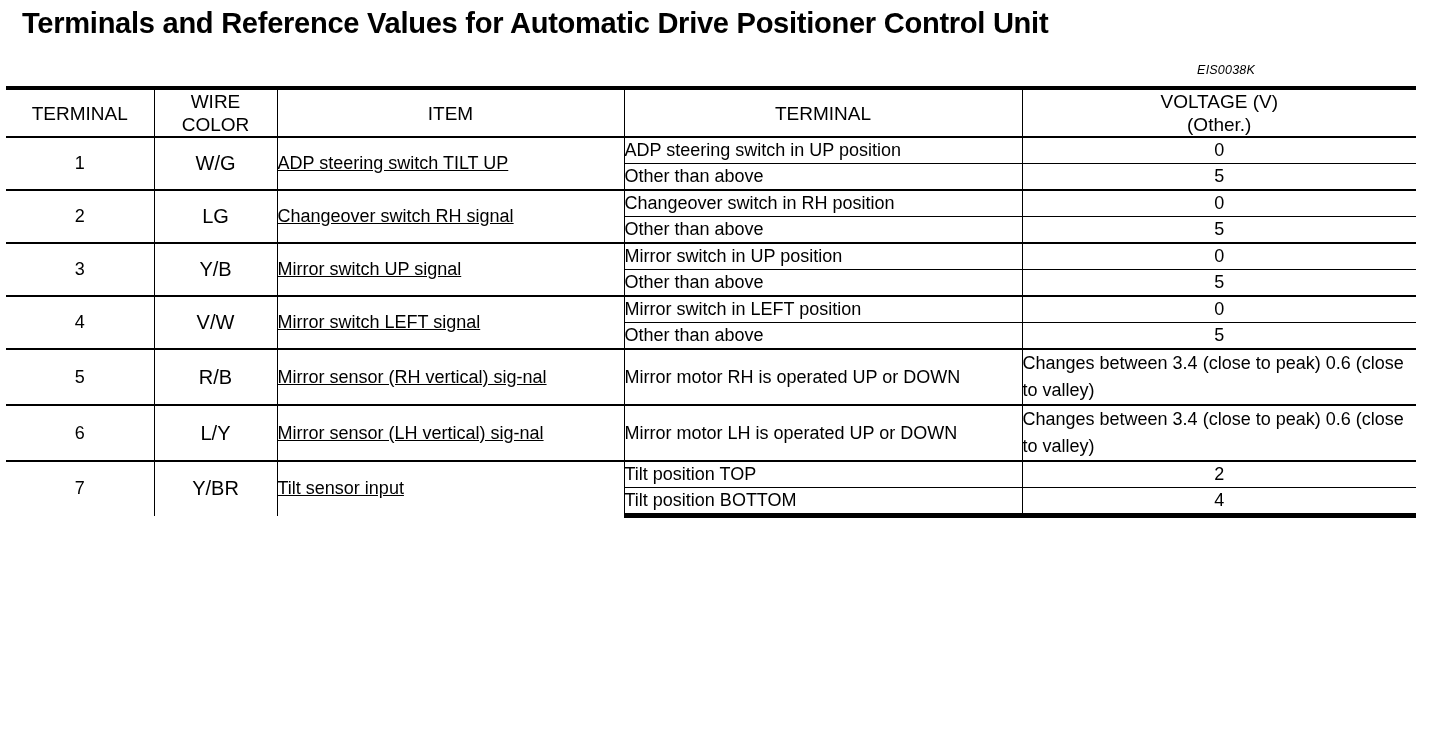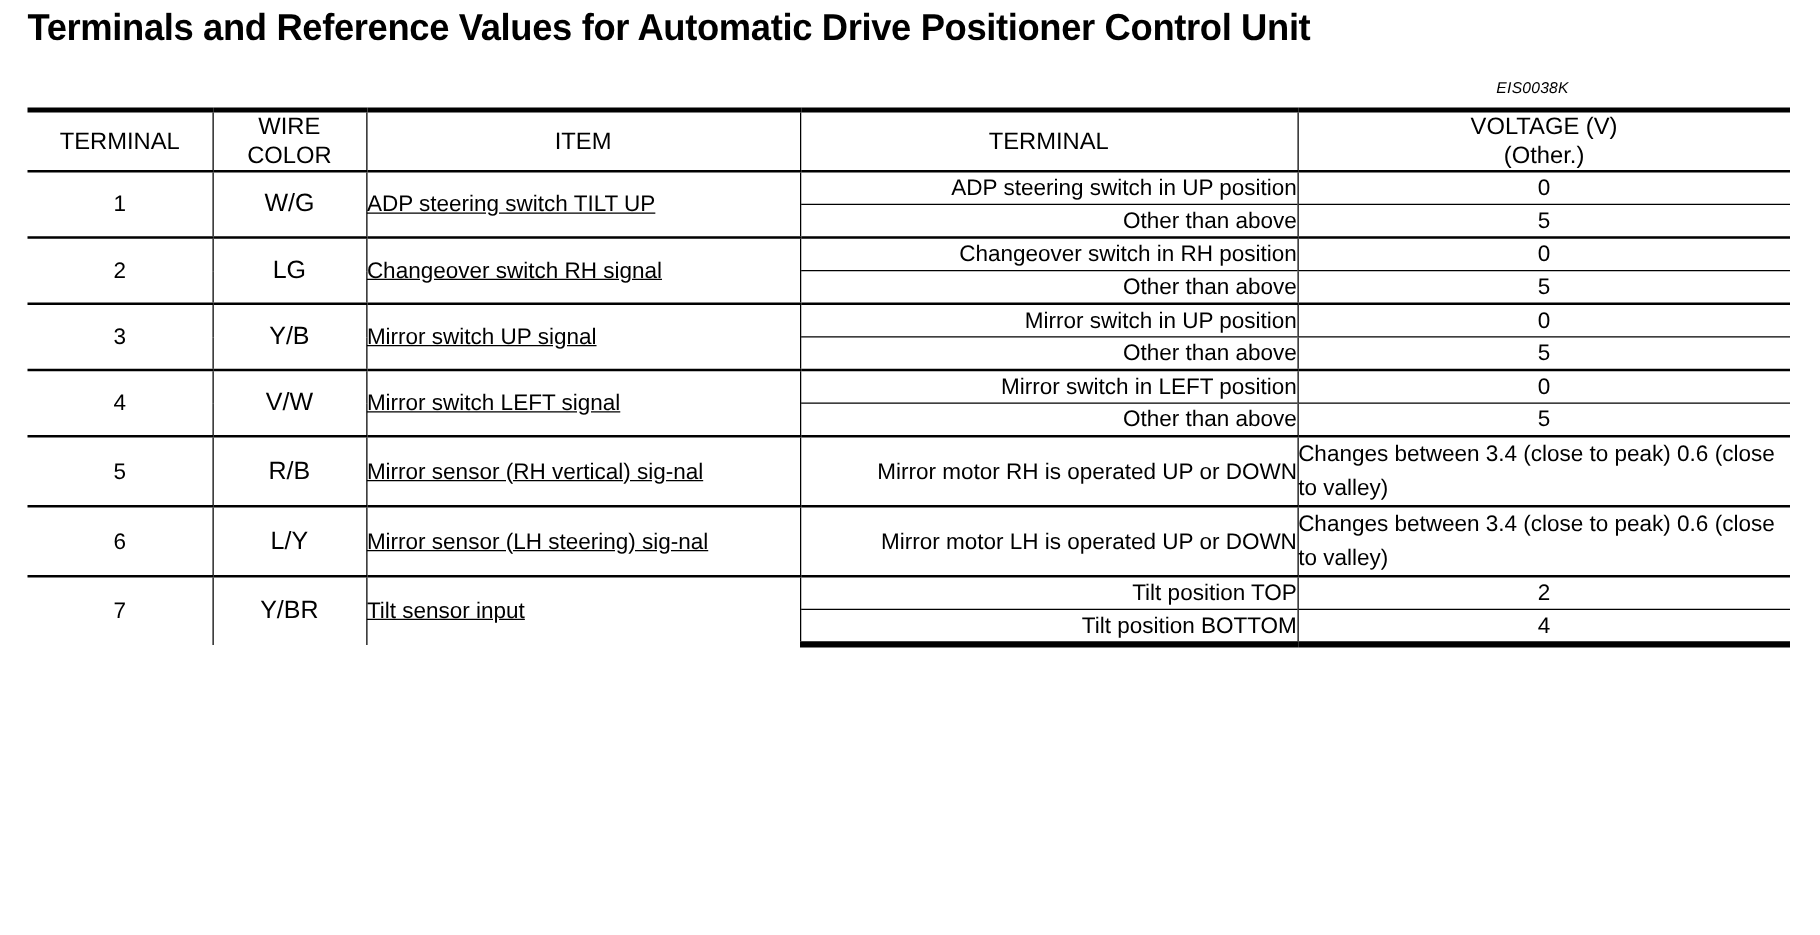--- a/index.html
+++ b/index.html
@@ -44,21 +44,21 @@
     font-style: italic;
     font-weight: normal;
     letter-spacing: 0.2px;
     white-space: nowrap;
     margin-top: 18px;
   }
 
   
   .table-wrap {
     position: absolute;
-    left: 22px;
+    left: 6px;
     top: 86px;
     width: 1410px;
   }
 
   table.spec {
     border-collapse: collapse;
     width: 1410px;
     table-layout: fixed;
     font-size: 17px;
   }
@@ -113,21 +113,21 @@
   }
 
   .cell-left {
     text-align: left;
     padding: 10px 12px 10px 14px;
     line-height: 25px;
     text-decoration: underline;
   }
 
   .cell-left-cond {
-    text-align: right;
+    text-align: left;
     padding: 9px 10px 9px 14px;
     line-height: 25px;
   }
 
   .cell-num {
     text-align: center;
     padding: 9px 6px;
     line-height: 25px;
   }
 
@@ -230,21 +230,21 @@
           <tr class="group-start">
             <td class="cell-center term-cell" rowspan="1">5</td>
             <td class="cell-center wire-cell" rowspan="1">R/B</td>
             <td class="cell-left item-cell" rowspan="1">Mirror sensor (RH vertical) sig-nal</td>
             <td class="cell-left-cond cond-cell">Mirror motor RH is operated UP or DOWN</td>
             <td class="cell-volt-text volt-cell">Changes between 3.4 (close to peak) 0.6 (close to valley)</td>
           </tr>
           <tr class="group-start">
             <td class="cell-center term-cell" rowspan="1">6</td>
             <td class="cell-center wire-cell" rowspan="1">L/Y</td>
-            <td class="cell-left item-cell" rowspan="1">Mirror sensor (LH steering) sig-nal</td>
+            <td class="cell-left item-cell" rowspan="1">Mirror sensor (LH vertical) sig-nal</td>
             <td class="cell-left-cond cond-cell">Mirror motor LH is operated UP or DOWN</td>
             <td class="cell-volt-text volt-cell">Changes between 3.4 (close to peak) 0.6 (close to valley)</td>
           </tr>
           <tr class="group-start">
             <td class="cell-center term-cell" rowspan="2">7</td>
             <td class="cell-center wire-cell" rowspan="2">Y/BR</td>
             <td class="cell-left item-cell" rowspan="2">Tilt sensor input</td>
             <td class="cell-left-cond cond-cell">Tilt position TOP</td>
             <td class="cell-num volt-cell">2</td>
           </tr>

